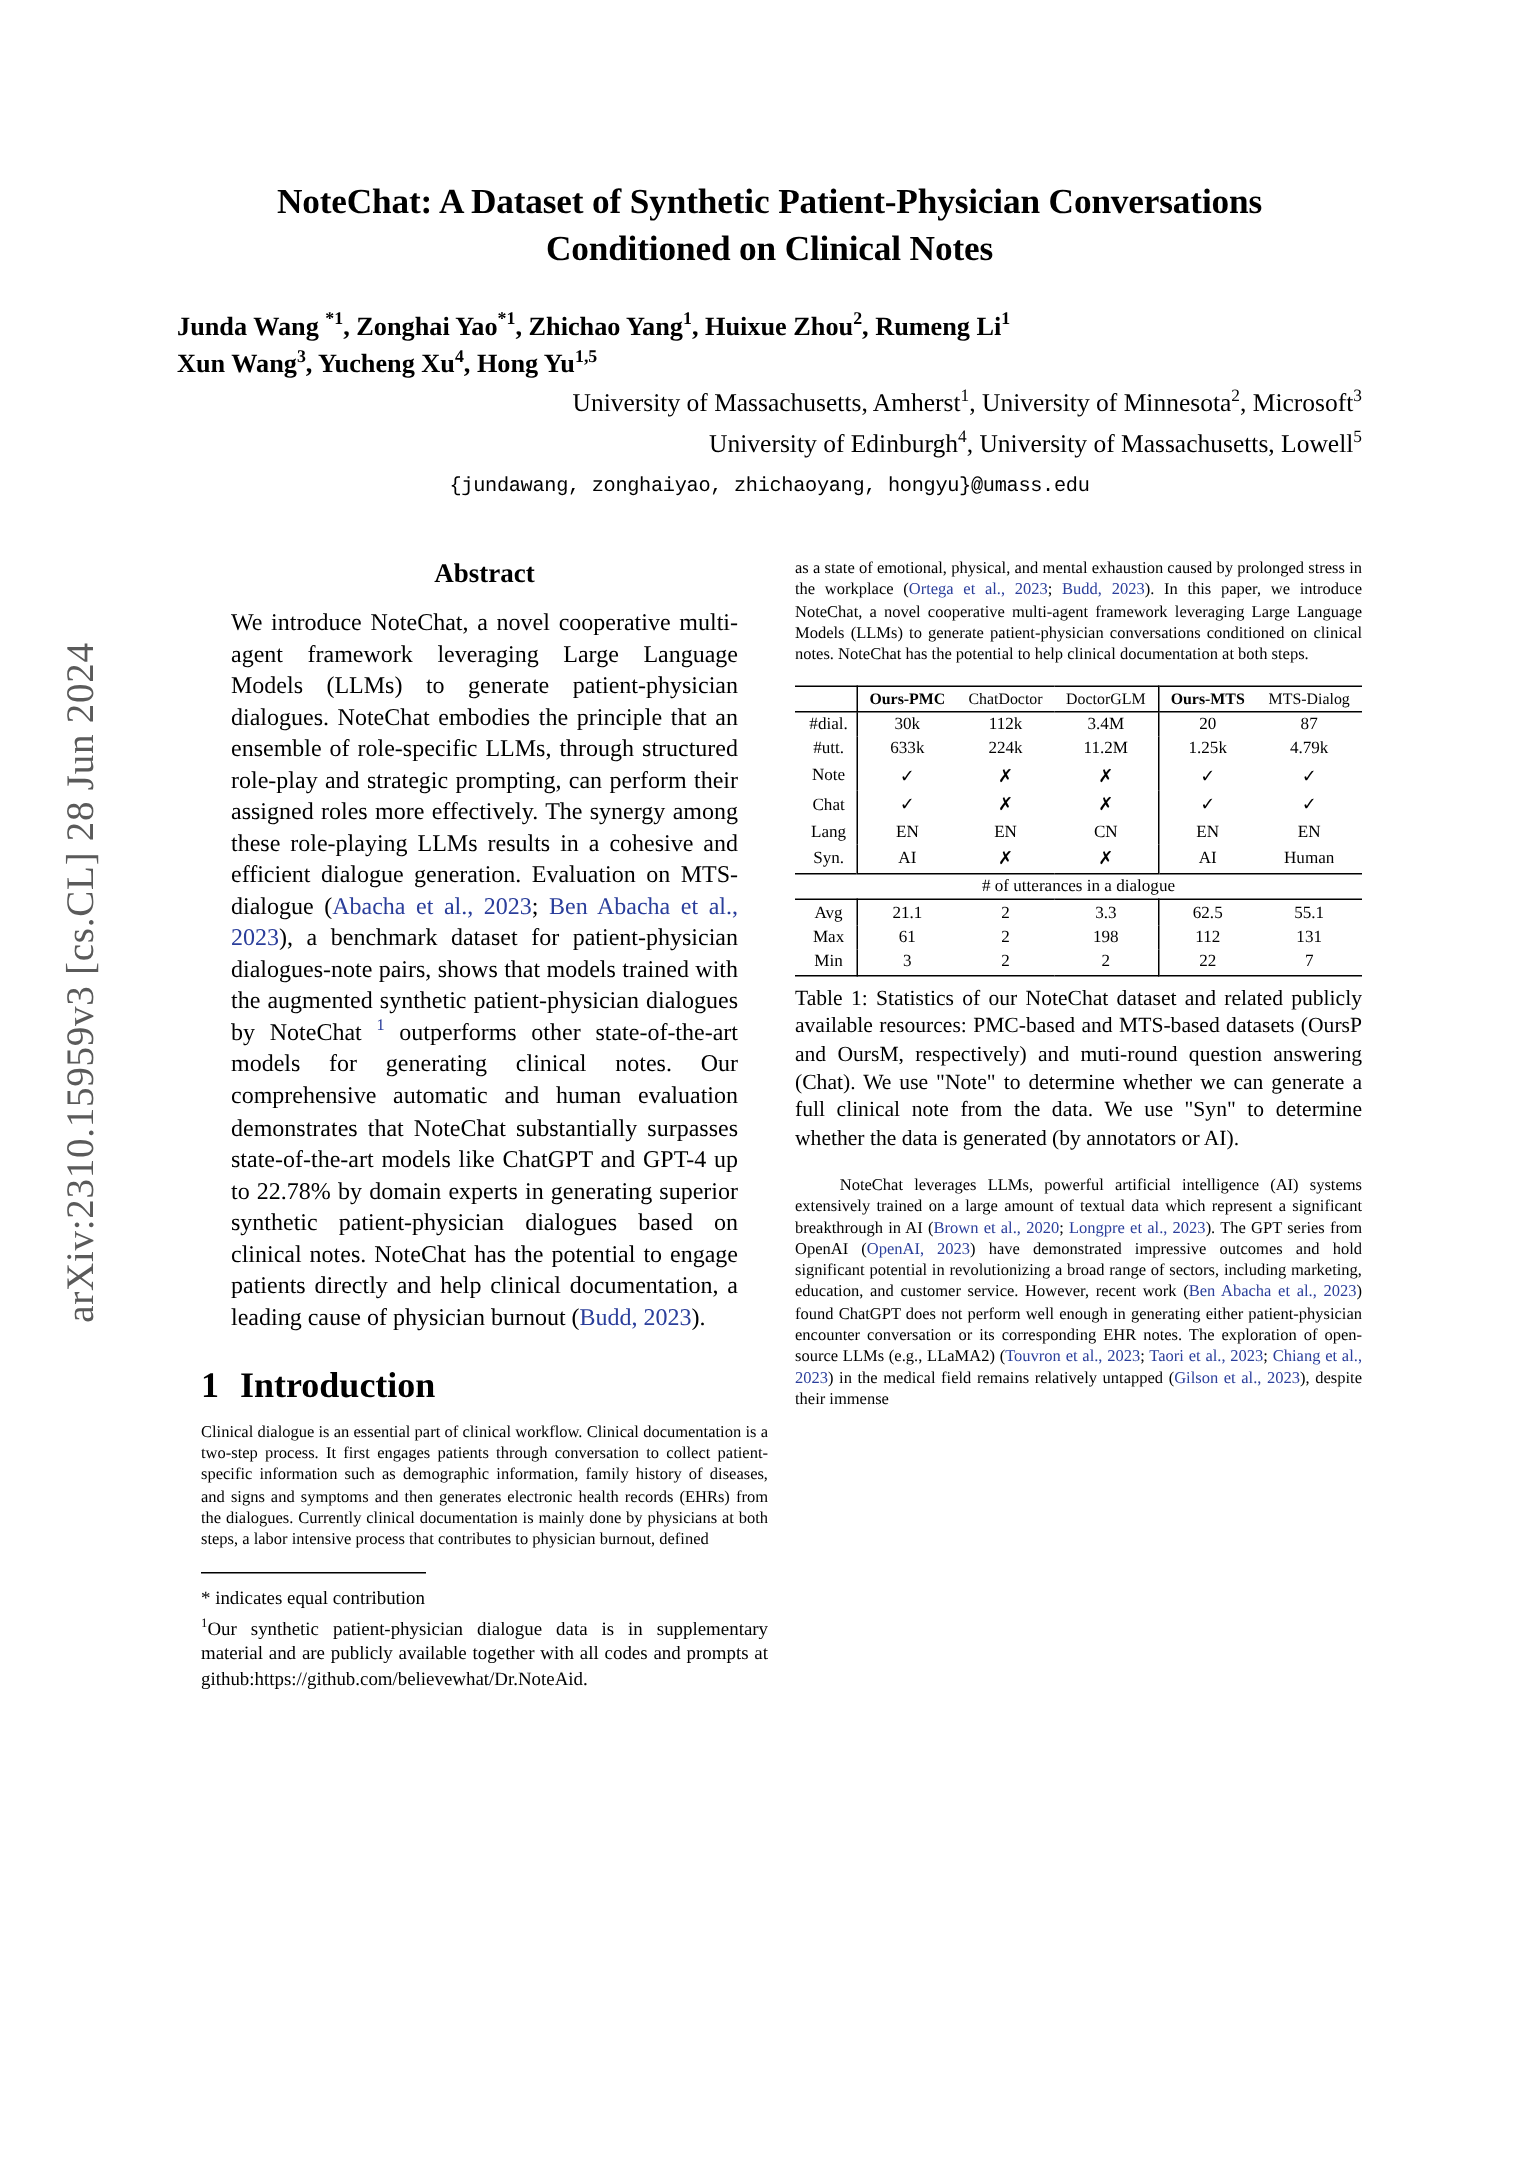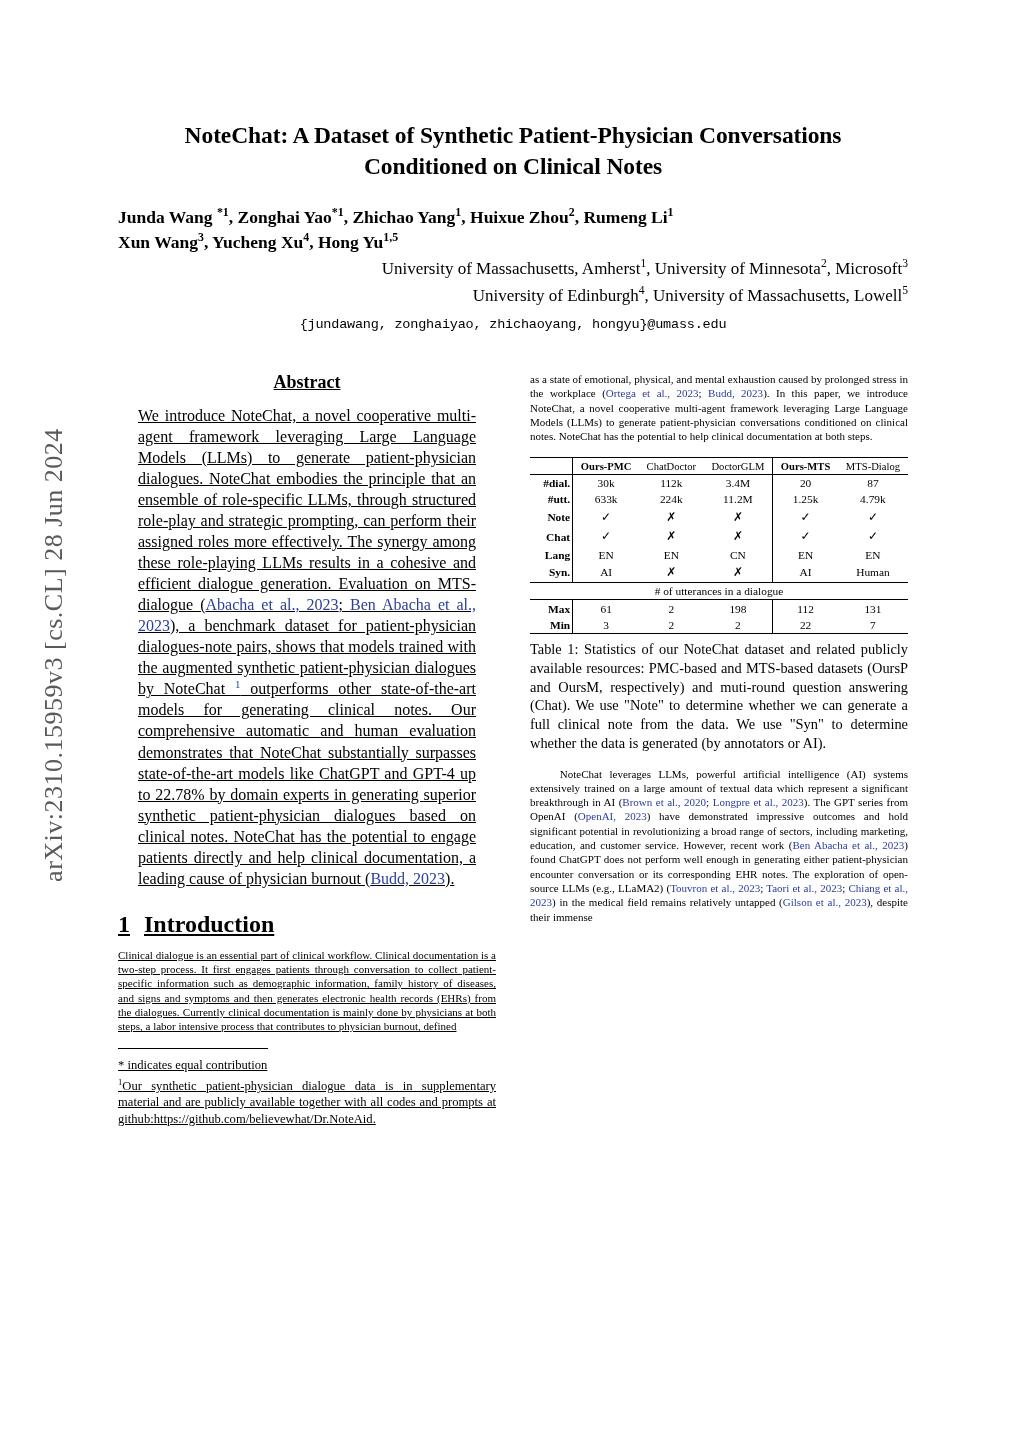--- a/index.html
+++ b/index.html
@@ -78,21 +78,21 @@
     left: 118px;
     top: 372px;
     width: 790px;
     height: 1000px;
   }
   .col {
     position: absolute;
     top: 0;
     width: 378px;
   }
-  .col-left { left: 0; text-decoration: underline; }
+  .col-left { left: 16px; }
   .col-right { left: 412px; }
 
   .abstract-head {
     text-align: center;
     font-size: 18px;
     font-weight: bold;
     margin: 0 0 12px 0;
   }
   p.body {
     margin: 0 0 0 0;
@@ -136,21 +136,21 @@
     width: 100%;
     font-size: 11.4px;
     font-family: "Liberation Serif", serif;
     margin: 4px 0 6px 0;
   }
   table.stats td, table.stats th {
     text-align: center;
     padding: 2.2px 2px;
     font-weight: normal;
   }
-  table.stats .rowlab { text-align: right; padding-left: 6px; font-weight: bold; }
+  table.stats .rowlab { text-align: center; padding-left: 6px; }
   table.stats .bold { font-weight: bold; }
   .tb-top td { border-top: 1.1px solid #000; }
   .tb-bot td { border-bottom: 1.1px solid #000; }
   .hdr td { border-bottom: 0.7px solid #000; font-size: 10.6px; }
   .vline-r { border-right: 0.7px solid #000; }
   .tick { font-size: 12px; }
   .caption {
     font-size: 14.4px;
     line-height: 1.30;
     text-align: justify;
@@ -268,20 +268,28 @@
             <td>AI</td>
             <td class="tick">✗</td>
             <td class="tick vline-r">✗</td>
             <td>AI</td>
             <td>Human</td>
           </tr>
           <tr class="spanrow">
             <td colspan="6"># of utterances in a dialogue</td>
           </tr>
           <tr>
+            <td class="rowlab vline-r">Avg</td>
+            <td>21.1</td>
+            <td>2</td>
+            <td class="vline-r">3.3</td>
+            <td>62.5</td>
+            <td>55.1</td>
+          </tr>
+          <tr>
             <td class="rowlab vline-r">Max</td>
             <td>61</td>
             <td>2</td>
             <td class="vline-r">198</td>
             <td>112</td>
             <td>131</td>
           </tr>
           <tr class="tb-bot">
             <td class="rowlab vline-r">Min</td>
             <td>3</td>

